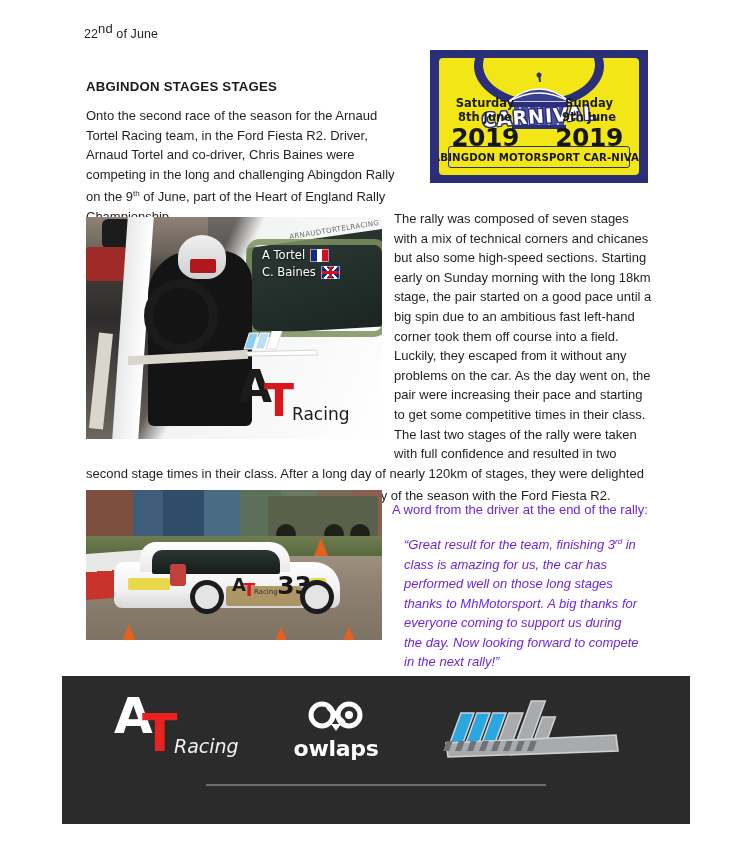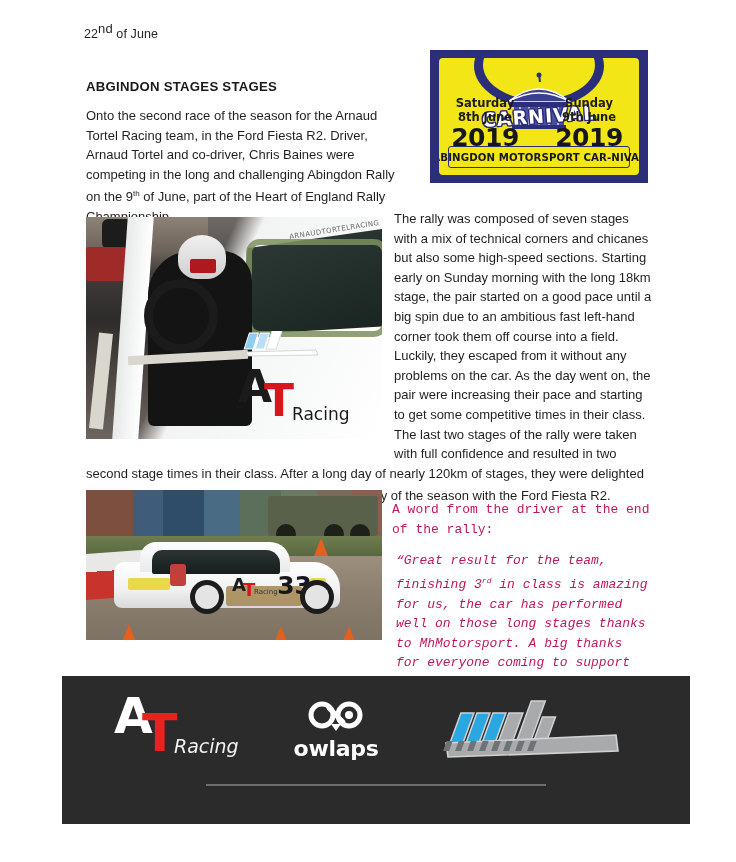--- a/index.html
+++ b/index.html
@@ -396,25 +396,24 @@
   }
 
   
   .right-lower {
     position: absolute;
     left: 392px;
     top: 500px;
     width: 262px;
     font-size: 13px;
     line-height: 19.6px;
-    color: #be185d;
-    font-family: Liberation Mono, monospace;
+    color: #6d28d9;
   }
   .right-lower .lead { margin: 0 0 12px 0; }
-  .quote { margin: 4px; font-style: italic; }
+  .quote { margin: 12px; font-style: italic; }
 
   
   .footer {
     position: absolute;
     left: 62px;
     top: 676px;
     width: 628px;
     height: 148px;
     background: #2b2b2b;
   }
@@ -549,20 +548,30 @@
       <div class="ph1-cage"></div>
       <div class="ph1-driver"></div>
       <div class="ph1-helmet"></div>
       <div class="ph1-armband"></div>
       <div class="ph1-wheelrim"></div>
       <div class="ph1-bar"></div>
       <div class="ph1-bar2"></div>
 
       <div class="ph1-topstrip">ARNAUDTORTELRACING</div>
 
+      <div class="ph1-names">
+        <div class="row">
+          <span>A Tortel</span>
+          <span class="flag flag-fr"></span>
+        </div>
+        <div class="row">
+          <span>C. Baines</span>
+          <span class="flag flag-uk"></span>
+        </div>
+      </div>
 
       <div class="ph1-mh">
         <svg width="84" height="26" viewBox="0 0 84 26">
           <g transform="skewX(-18)">
             <rect x="12" y="2" width="9" height="16" fill="#8fcdf0" stroke="#ffffff" stroke-width="1"></rect>
             <rect x="23" y="2" width="9" height="16" fill="#b9e0f6" stroke="#ffffff" stroke-width="1"></rect>
             <rect x="34" y="-2" width="10" height="20" fill="#ffffff" stroke="#dddddd" stroke-width="1"></rect>
           </g>
           <path d="M8 21 L78 19 L80 24 L10 25 Z" fill="#ffffff" stroke="#cccccc" stroke-width=".8"></path>
         </svg>

